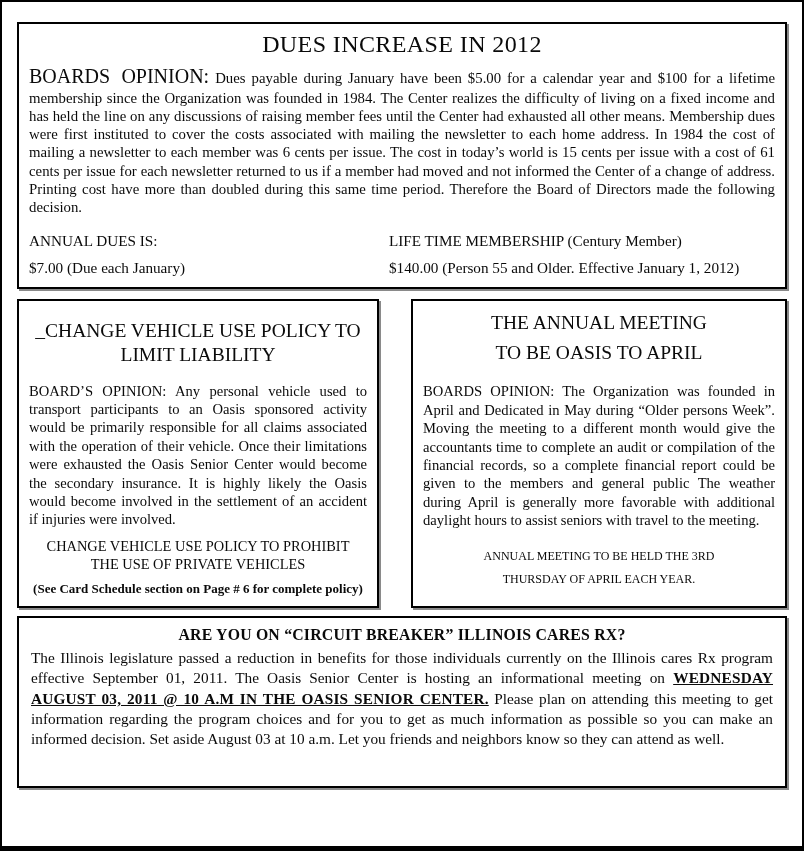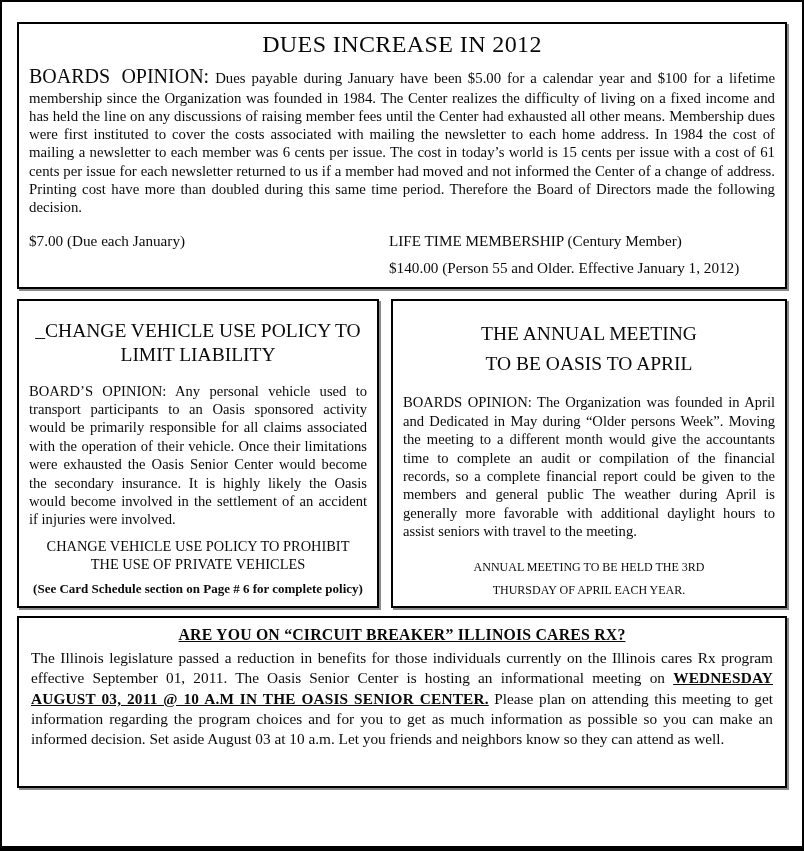--- a/index.html
+++ b/index.html
@@ -66,21 +66,22 @@
     gap: 12px;
     margin-bottom: 8px;
     height: 309px;
   }
   .vehicle-box {
     flex: 0 0 362px;
     padding: 16px 10px;
   }
   .meeting-box {
     flex: 1;
-    padding: 16px 10px;
+    padding: 5px 10px;
+    margin-left: 20px;
   }
   .box-title {
     text-align: center;
     font-size: 19.5px;
     line-height: 1.25;
     margin: 2px 0 0 0;
   }
   .meeting-title { line-height: 1.55; }
   .col-body {
     font-size: 14.6px;
@@ -107,21 +108,20 @@
   }
   
   .rx-box {
     padding: 6px 12px 10px 12px;
     min-height: 172px;
   }
   .rx-title {
     text-align: center;
     font-size: 15.8px;
     font-weight: bold;
-    text-decoration: underline;
     margin: 2px 0 4px 0;
     letter-spacing: 0.2px;
   }
   .rx-body {
     font-size: 15.3px;
     line-height: 1.33;
     text-align: justify;
   }
   .rx-highlight {
     font-weight: bold;
@@ -136,20 +136,21 @@
 
 
   <div class="boxed dues-box">
     <div class="dues-title">DUES INCREASE IN 2012</div>
     <div class="dues-body">
       <span class="lead-big">BOARDS  OPINION:</span>
       <span>Dues payable during January have been $5.00 for a calendar year and $100 for a lifetime membership since the Organization was founded in 1984. The Center realizes the difficulty of living on a fixed income and has held the line on any discussions of raising member fees until the Center had exhausted all other means. Membership dues were first instituted to cover the costs associated with mailing the newsletter to each home address. In 1984 the cost of mailing a newsletter to each member was 6 cents per issue. The cost in today’s world is 15 cents per issue with a cost of 61 cents per issue for each newsletter returned to us if a member had moved and not informed the Center of a change of address. Printing cost have more than doubled during this same time period. Therefore the Board of Directors made the following decision.</span>
     </div>
     <div class="dues-grid">
       <div class="dues-col-left">
+        <div class="dues-line">ANNUAL DUES IS:</div>
         <div class="dues-line">$7.00  (Due each January)</div>
       </div>
       <div class="dues-col-right">
         <div class="dues-line">LIFE TIME MEMBERSHIP (Century Member)</div>
         <div class="dues-line">$140.00  (Person 55 and Older.  Effective January 1, 2012)</div>
       </div>
     </div>
   </div>
 
   <div class="mid-row">

